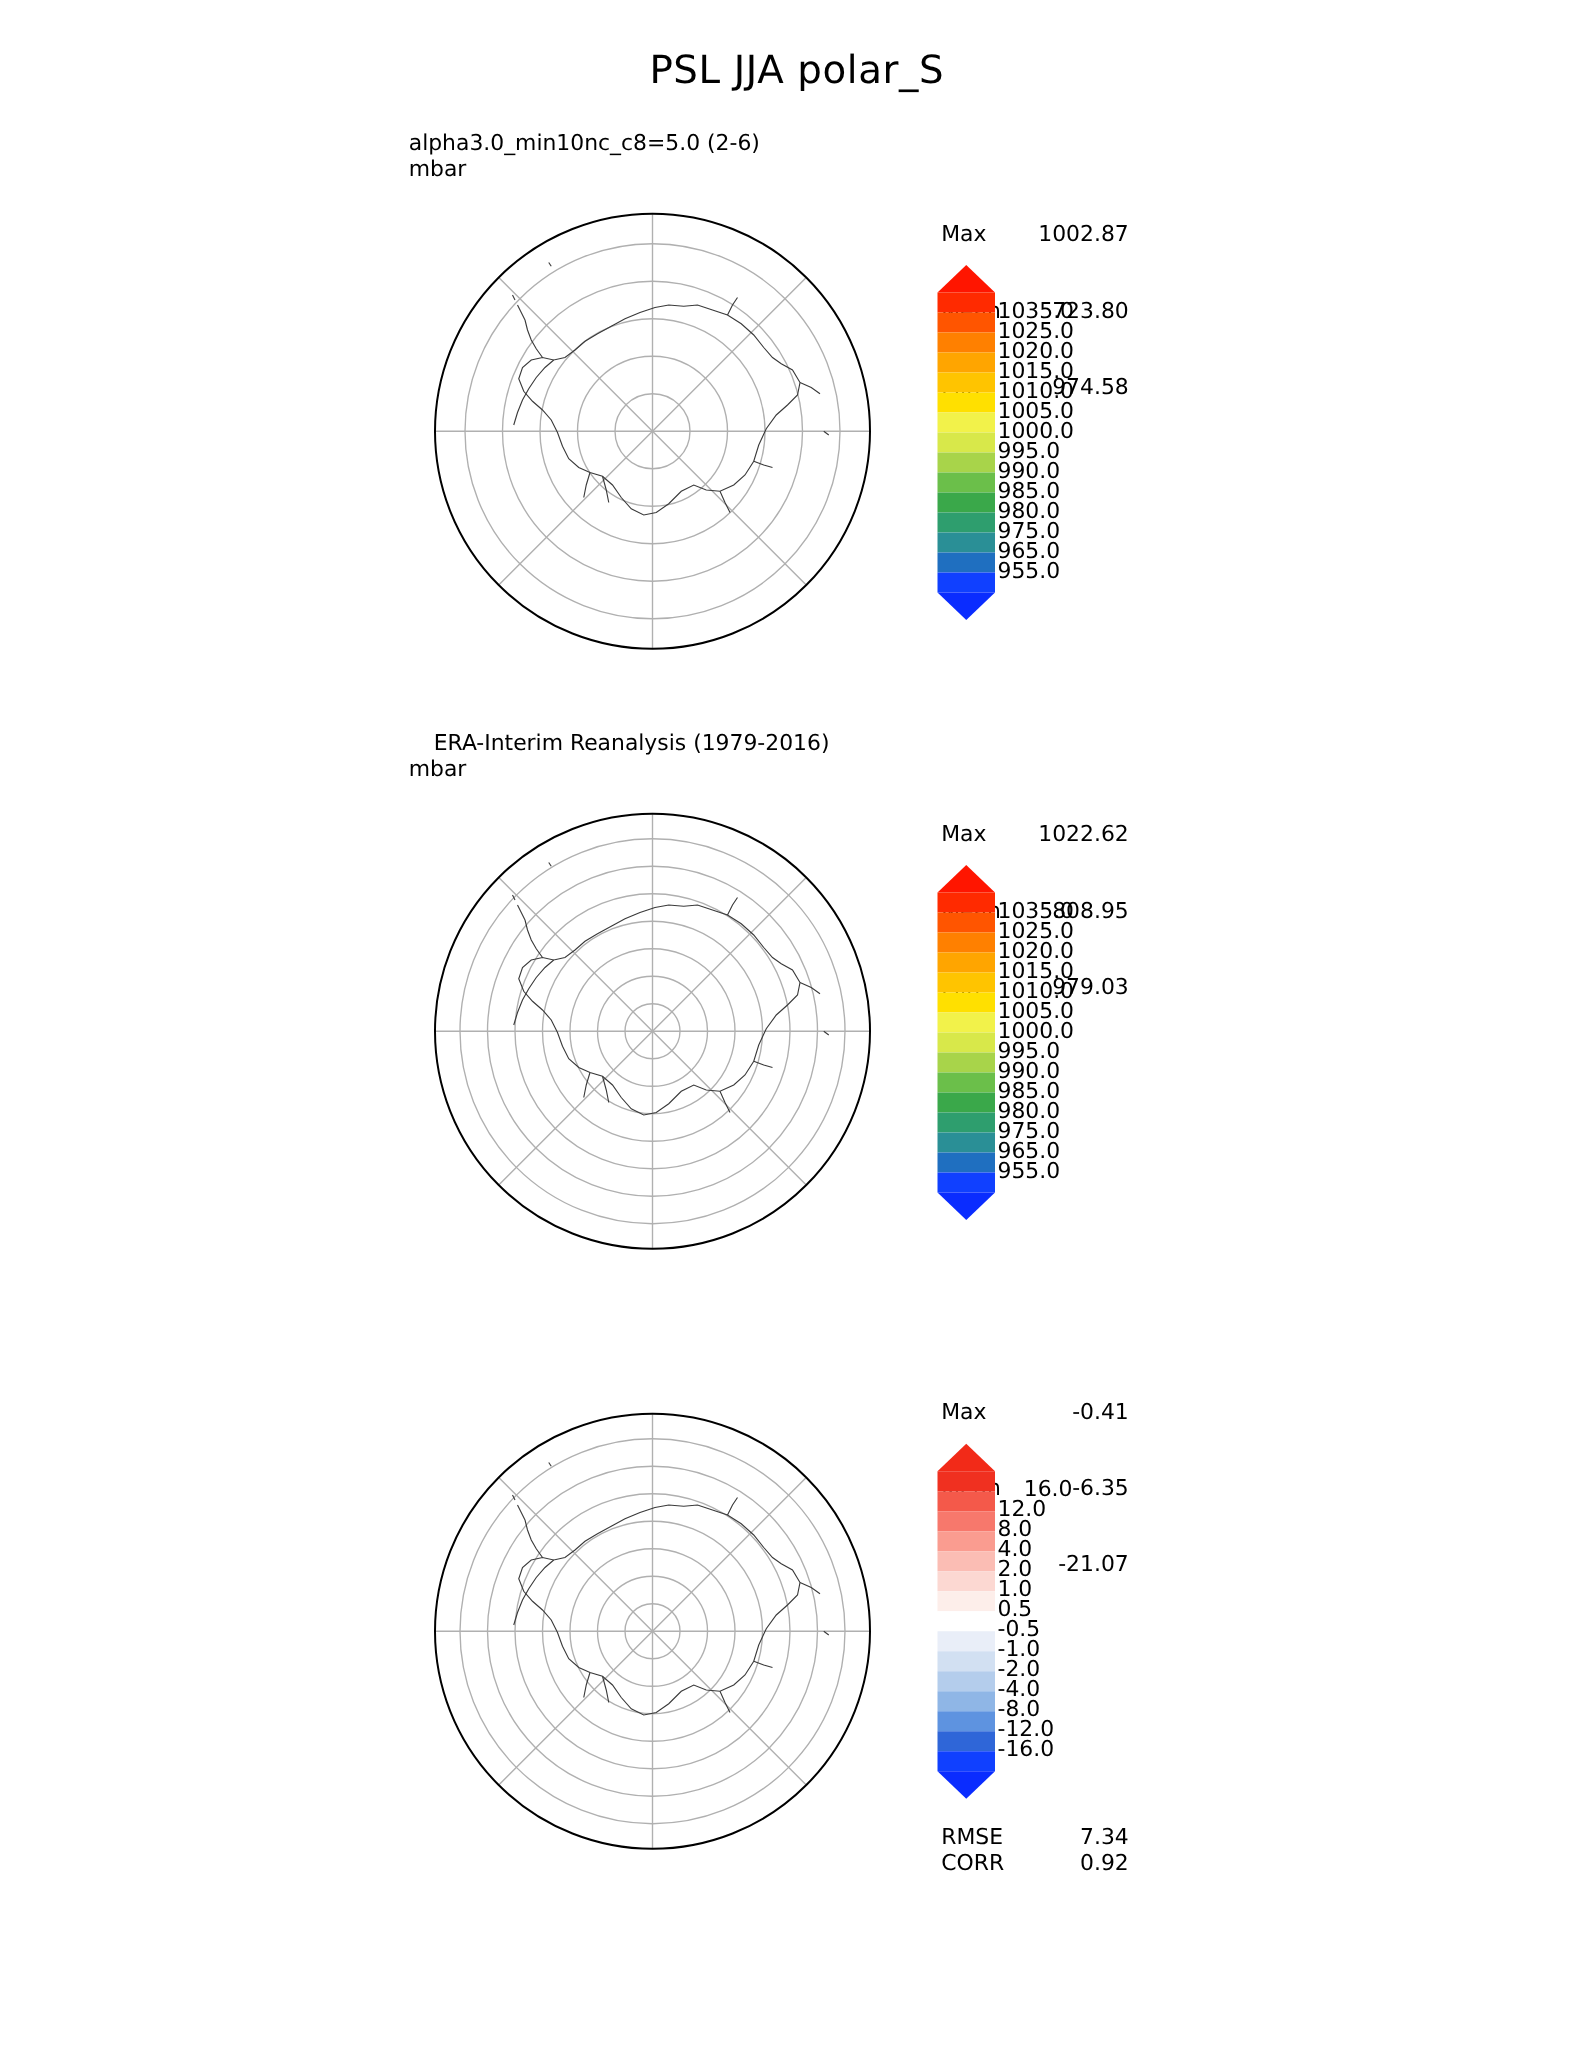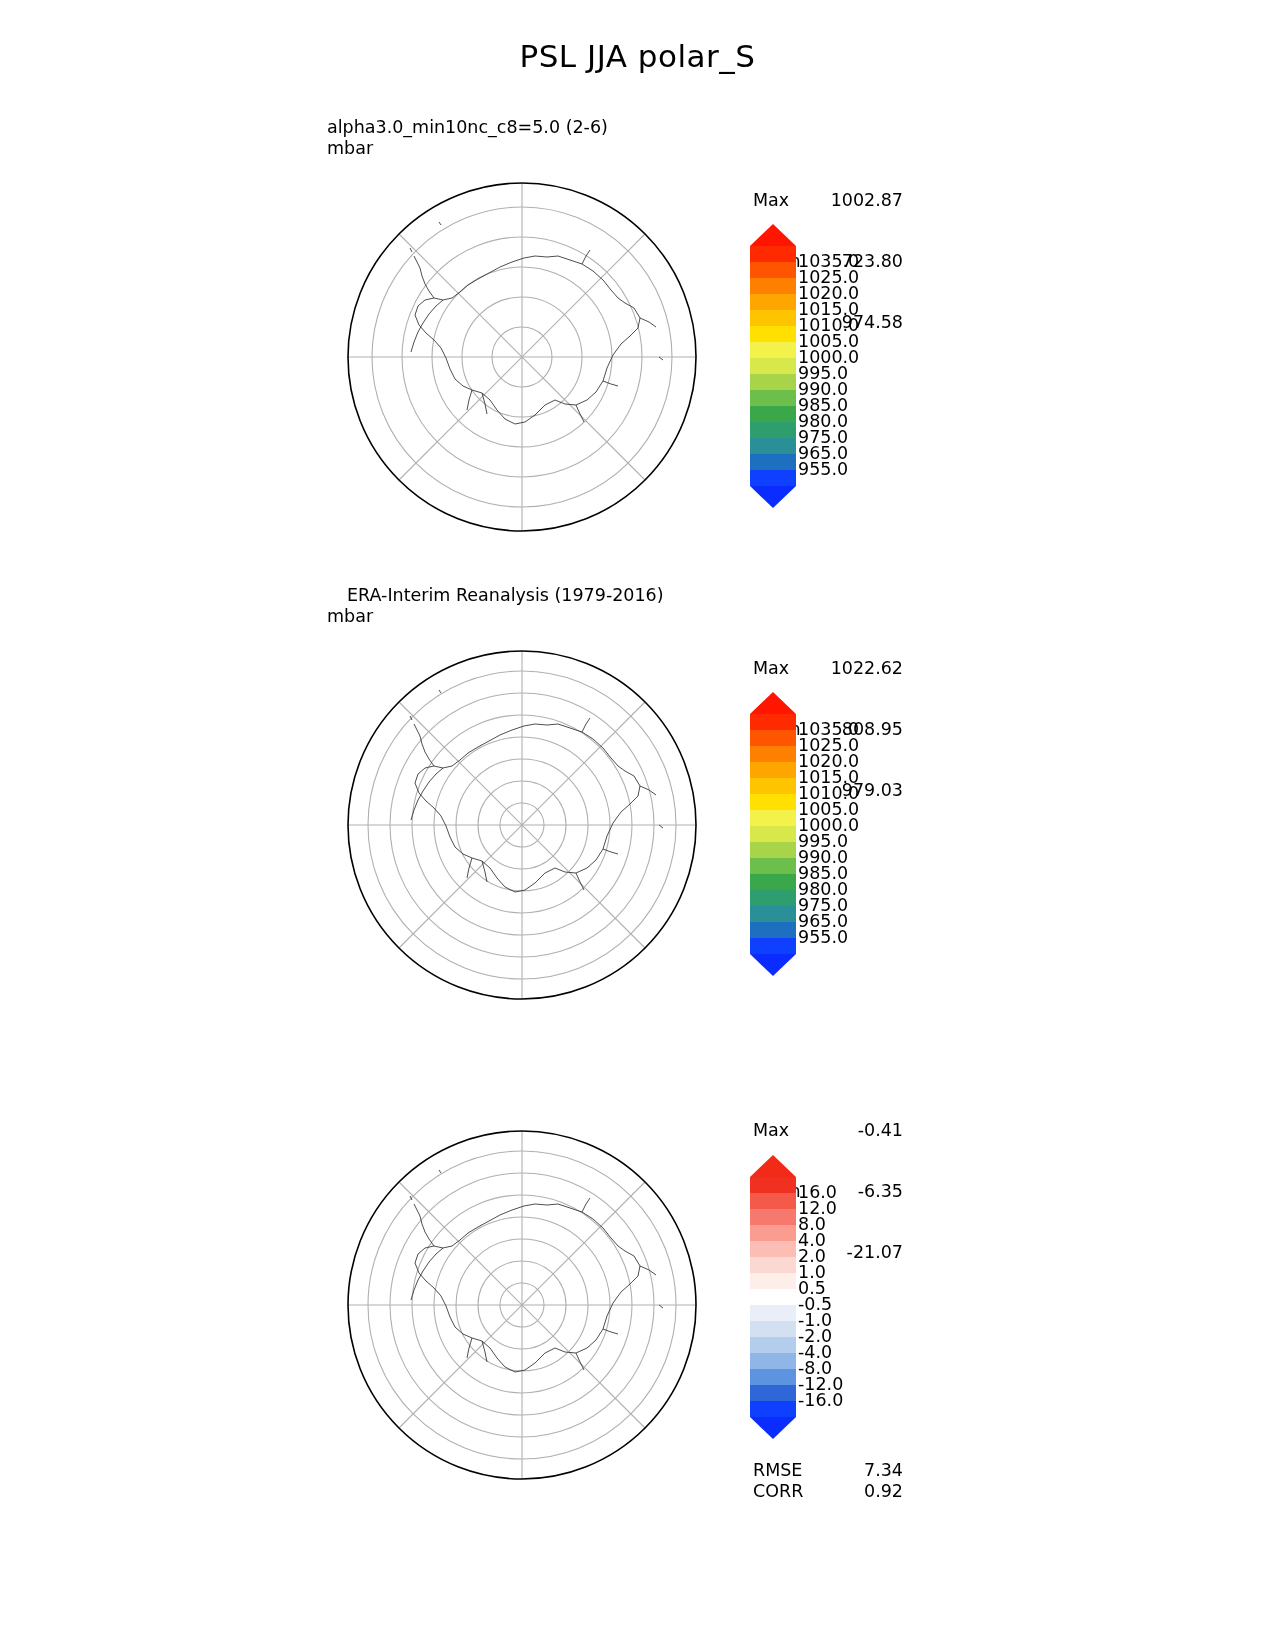--- a/index.html
+++ b/index.html
@@ -104,21 +104,21 @@
   svg { display: block; }
   .grid-line { stroke: #b0b0b0; stroke-width: 1.1; fill: none; }
   .outer-circle { stroke: #000000; stroke-width: 1.6; fill: none; }
   .coast { stroke: #3a3a3a; stroke-width: 0.9; fill: none; }
 </style>
 </head>
 <body>
 
 <div class="page-title">PSL JJA polar_S</div>
 
-<div class="panel" style="top:12px;height:540px;">
+<div class="panel" style="top:0;height:540px;">
   <div class="panel-title" style="left:327px;top:105px;">alpha3.0_min10nc_c8=5.0 (2-6)</div>
   <div class="panel-units" style="left:327px;top:126px;">mbar</div>
 
   <div class="map-wrap" style="top:160px;">
     <svg width="400" height="370" viewBox="0 0 400 370">
       <g>
         <circle class="grid-line" cx="200" cy="185" r="30"></circle>
         <circle class="grid-line" cx="200" cy="185" r="60"></circle>
         <circle class="grid-line" cx="200" cy="185" r="90"></circle>
         <circle class="grid-line" cx="200" cy="185" r="120"></circle>
@@ -331,21 +331,21 @@
         <div class="cbar-cell" style="height: 16px; background: rgb(233, 238, 248);"></div>
         <div class="cbar-cell" style="height: 16px; background: rgb(210, 224, 242);"></div>
         <div class="cbar-cell" style="height: 16px; background: rgb(180, 205, 236);"></div>
         <div class="cbar-cell" style="height: 16px; background: rgb(143, 182, 230);"></div>
         <div class="cbar-cell" style="height: 16px; background: rgb(94, 147, 224);"></div>
         <div class="cbar-cell" style="height: 16px; background: rgb(47, 102, 216);"></div>
         <div class="cbar-cell" style="height: 16px; background: rgb(16, 64, 255);"></div>
         <div class="cbar-arrow" style="border-top: 22px solid rgb(10, 44, 255);"></div>
       </div>
       <div class="cbar-labels">
-        <div class="cbar-label" style="top: 27px;">16.0</div>
+        <div class="cbar-label" style="top: 27px; margin-left: 21px;">16.0</div>
         <div class="cbar-label" style="top: 43px;">12.0</div>
         <div class="cbar-label" style="top: 59px;">8.0</div>
         <div class="cbar-label" style="top: 75px;">4.0</div>
         <div class="cbar-label" style="top: 91px;">2.0</div>
         <div class="cbar-label" style="top: 107px;">1.0</div>
         <div class="cbar-label" style="top: 123px;">0.5</div>
         <div class="cbar-label" style="top: 139px;">-0.5</div>
         <div class="cbar-label" style="top: 155px;">-1.0</div>
         <div class="cbar-label" style="top: 171px;">-2.0</div>
         <div class="cbar-label" style="top: 187px;">-4.0</div>

